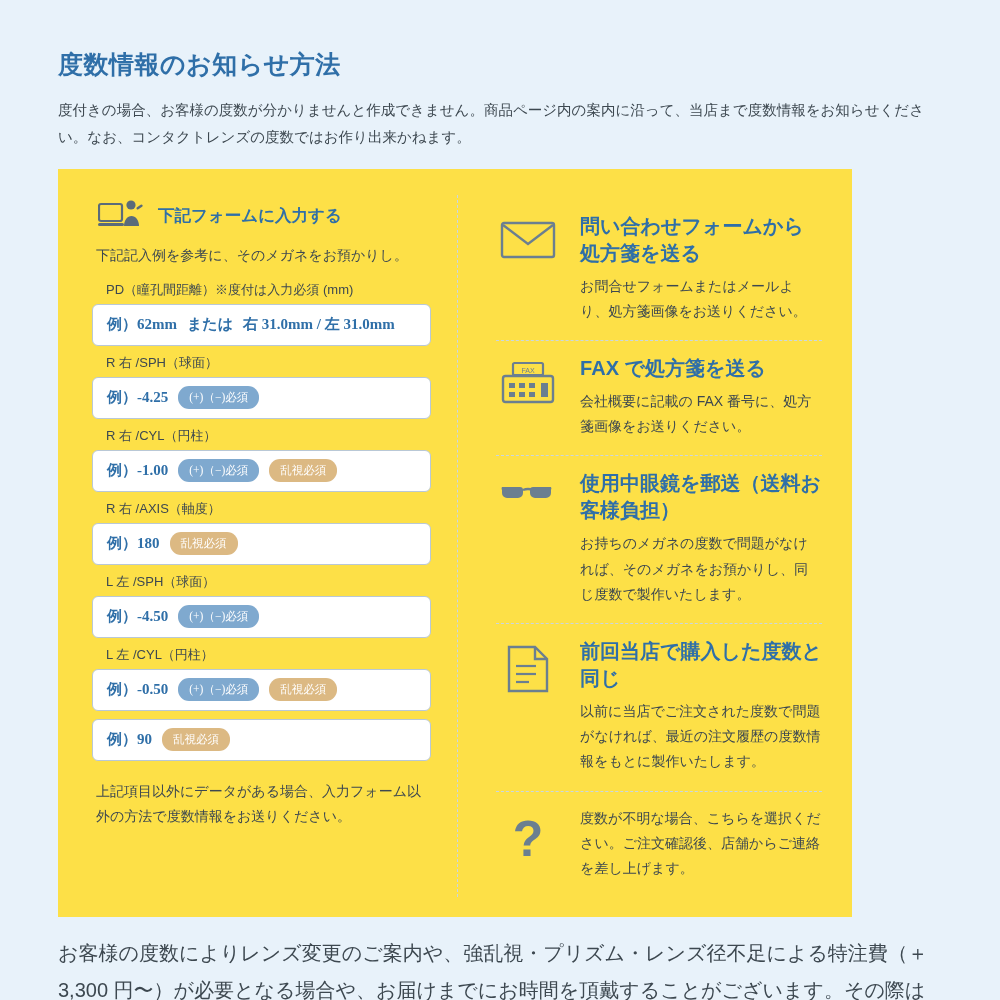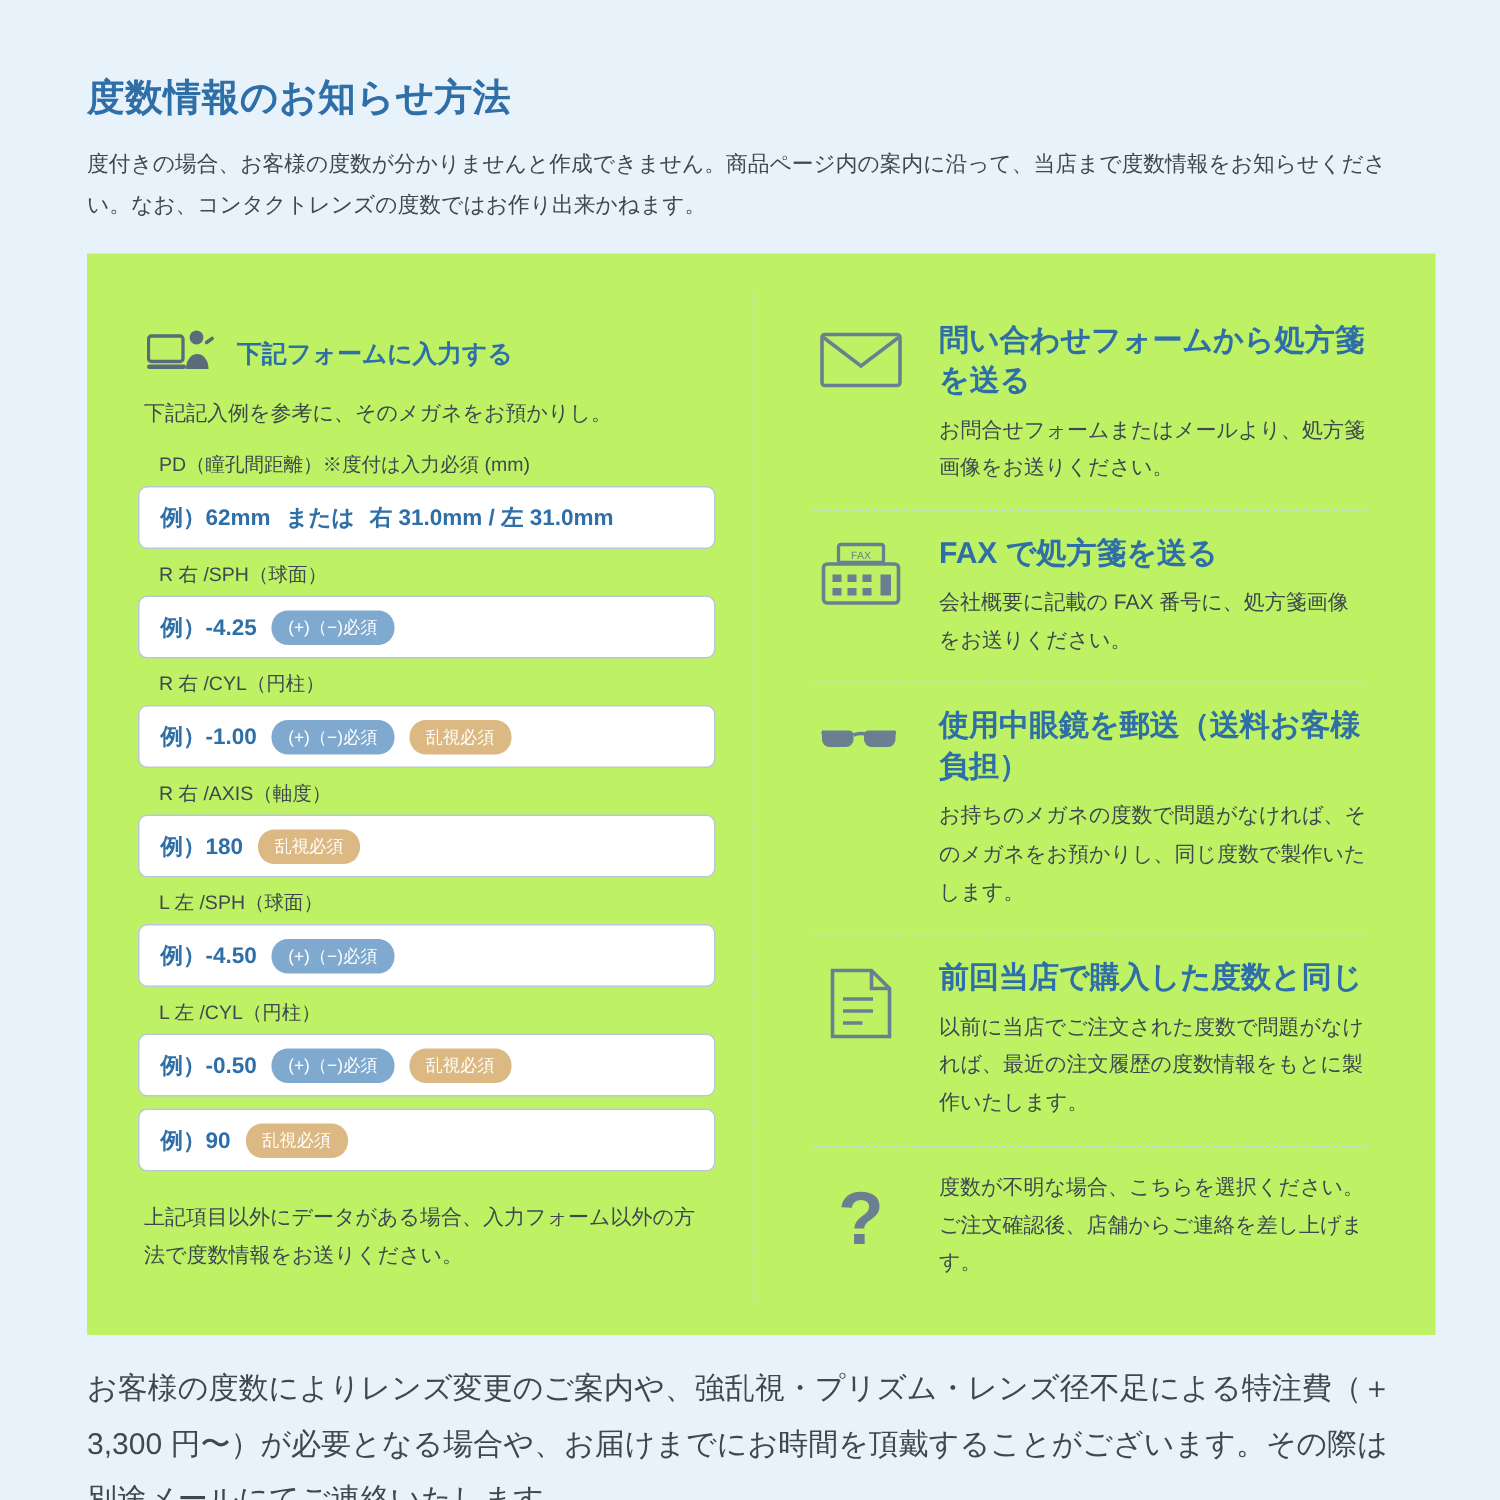--- a/index.html
+++ b/index.html
@@ -26,26 +26,25 @@
     margin: 8px 0 16px 0;
   }
   .intro {
     font-size: 14.5px;
     line-height: 1.85;
     color: #3d4850;
     max-width: 890px;
     margin-bottom: 18px;
   }
   .panel {
-    background: #bef264;
+    background: #fde047;
     display: flex;
-    width: 899px;
+    width: 794px;
     min-height: 715px;
     padding: 26px 0 20px 0;
-    align-items: center;
   }
   .col-left {
     width: 445px;
     padding: 4px 26px 0 34px;
   }
   .col-right {
     width: 439px;
     padding: 4px 30px 0 38px;
     border-left: 1px dashed #c9d6e2;
   }
@@ -77,20 +76,21 @@
   }
   .fbox {
     border: 1px solid #b9c8d6;
     border-radius: 6px;
     height: 42px;
     display: flex;
     align-items: center;
     padding: 0 14px;
     gap: 10px;
     background: #fff;
+    font-family: Liberation Serif, serif;
   }
   .ex {
     color: #2f6fa8;
     font-size: 15px;
     font-weight: bold;
     white-space: nowrap;
   }
   .tag {
     font-size: 11.5px;
     border-radius: 11px;

